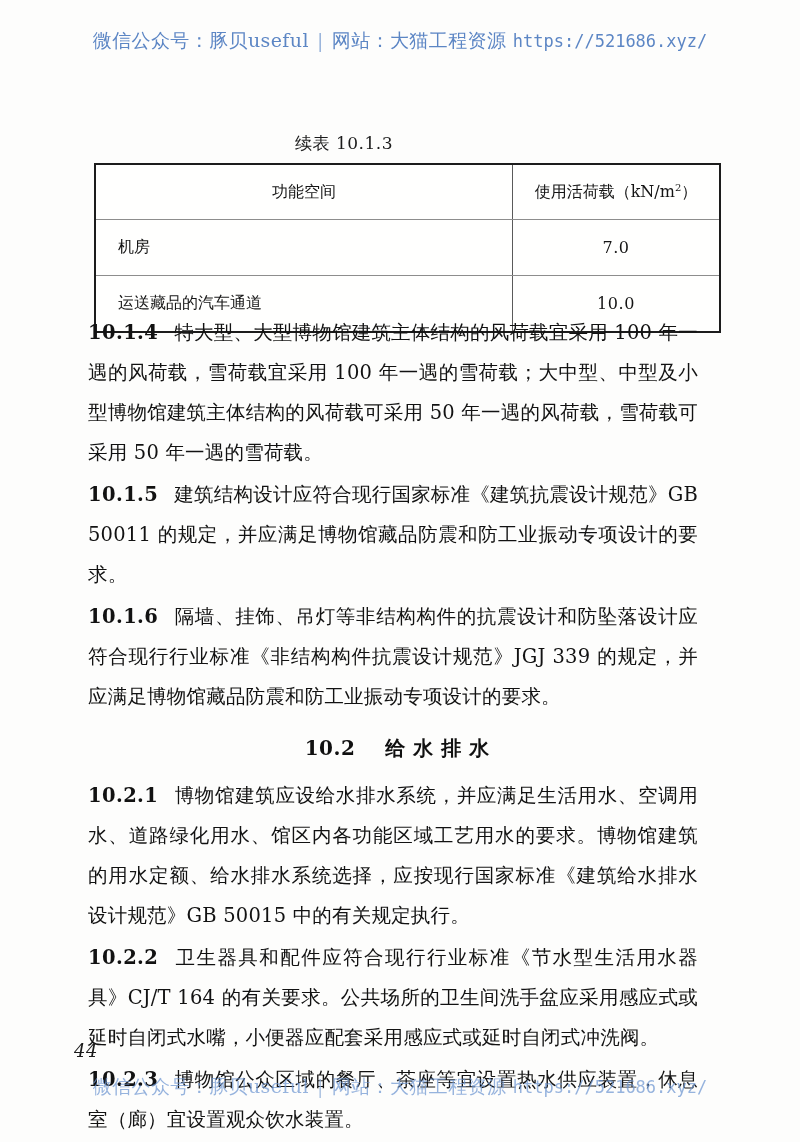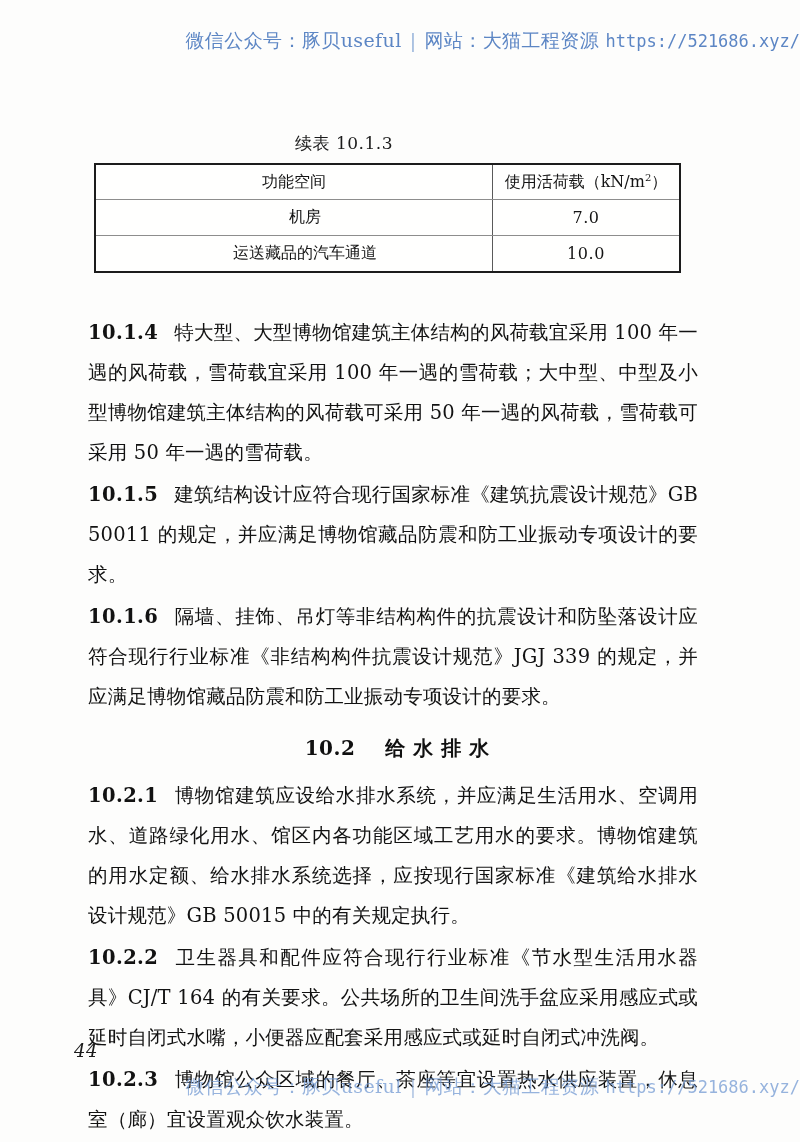--- a/index.html
+++ b/index.html
@@ -18,21 +18,21 @@
     height: 1142px;
     background: #fdfdfc;
     overflow: hidden;
   }
 
   
   .watermark {
     position: absolute;
     left: 0;
     width: 800px;
-    text-align: right;
+    text-align: center;
     white-space: nowrap;
     font-family: "DejaVu Serif", "Liberation Serif", serif;
     letter-spacing: 0.4px;
   }
   .watermark-top {
     top: 28px;
     font-size: 19px;
     color: #4f7cc0;
     opacity: 0.92;
   }
@@ -73,41 +73,41 @@
     left: 94px;
     width: 584px;
     border-collapse: collapse;
     table-layout: fixed;
     border: 2px solid #1c1c1c;
     background: #fffffe;
   }
   .load-table td {
     font-size: 16px;
     color: #141414;
-    padding: 0;
+    padding: 10px;
     height: 35px;
     vertical-align: middle;
     border-bottom: 1px solid #8d8d8d;
   }
   .load-table tr:last-child td {
     border-bottom: none;
   }
   .load-table .col-space {
     width: 396px;
     border-right: 1px solid #5a5a5a;
   }
   .load-table .col-load {
     width: 186px;
   }
   .load-table .head td {
     text-align: center;
     height: 34px;
   }
   .load-table .body-space {
-    text-align: center;
+    text-align: left;
     padding-left: 22px;
   }
   .load-table .body-load {
     text-align: center;
     font-family: "DejaVu Serif", "Liberation Serif", serif;
     letter-spacing: 0.6px;
   }
   .unit-sup {
     font-size: 10px;
     vertical-align: super;

